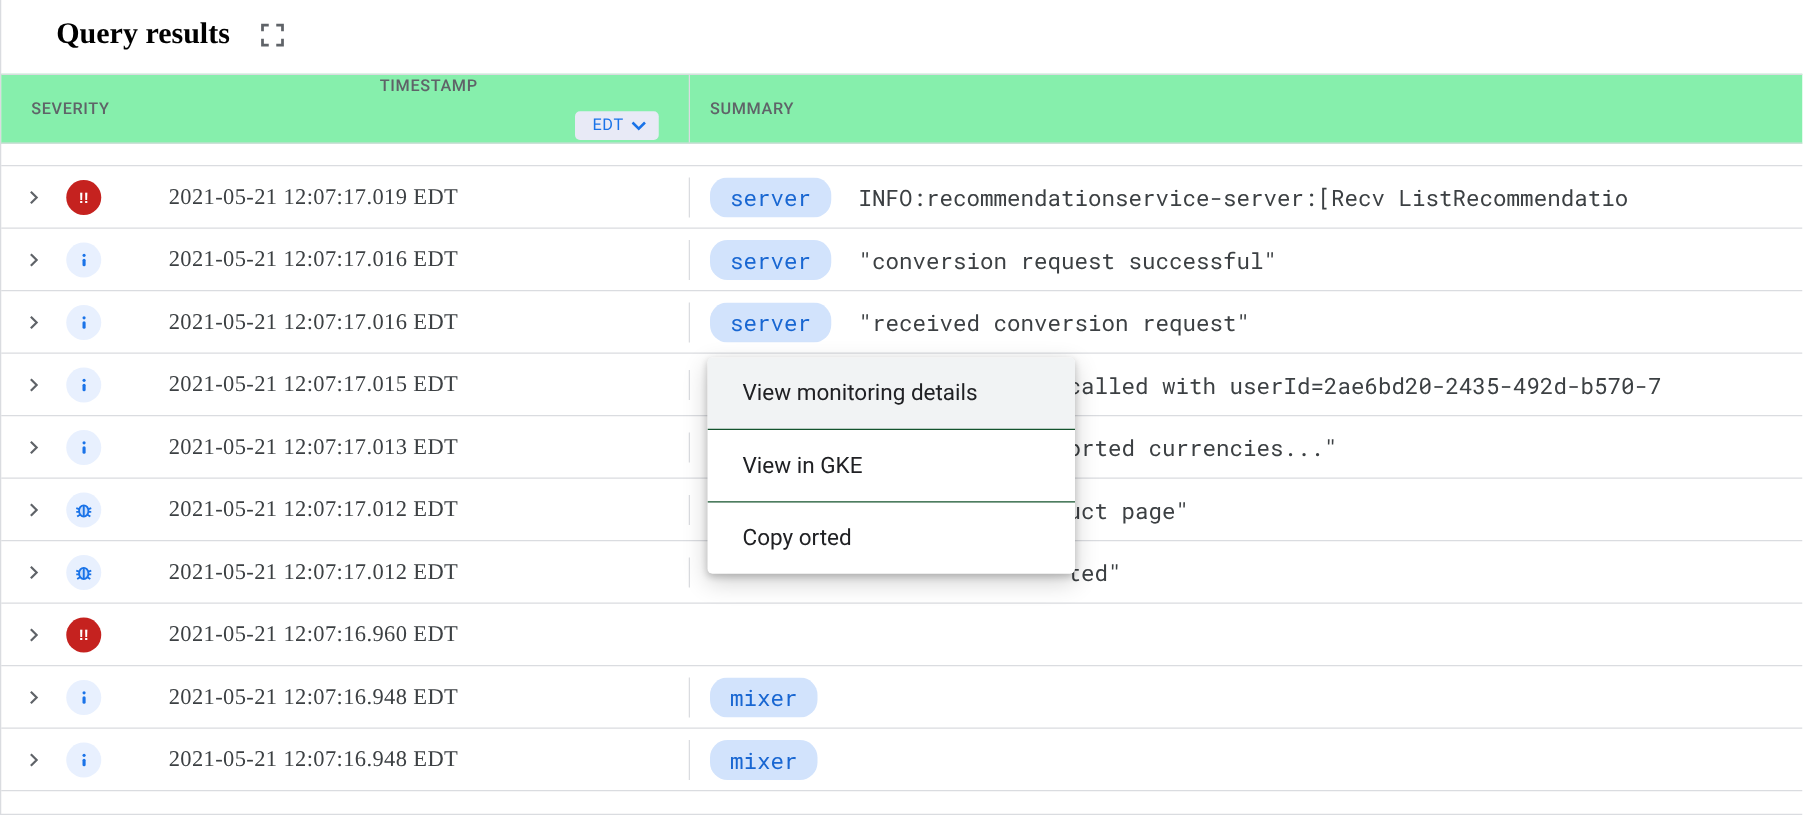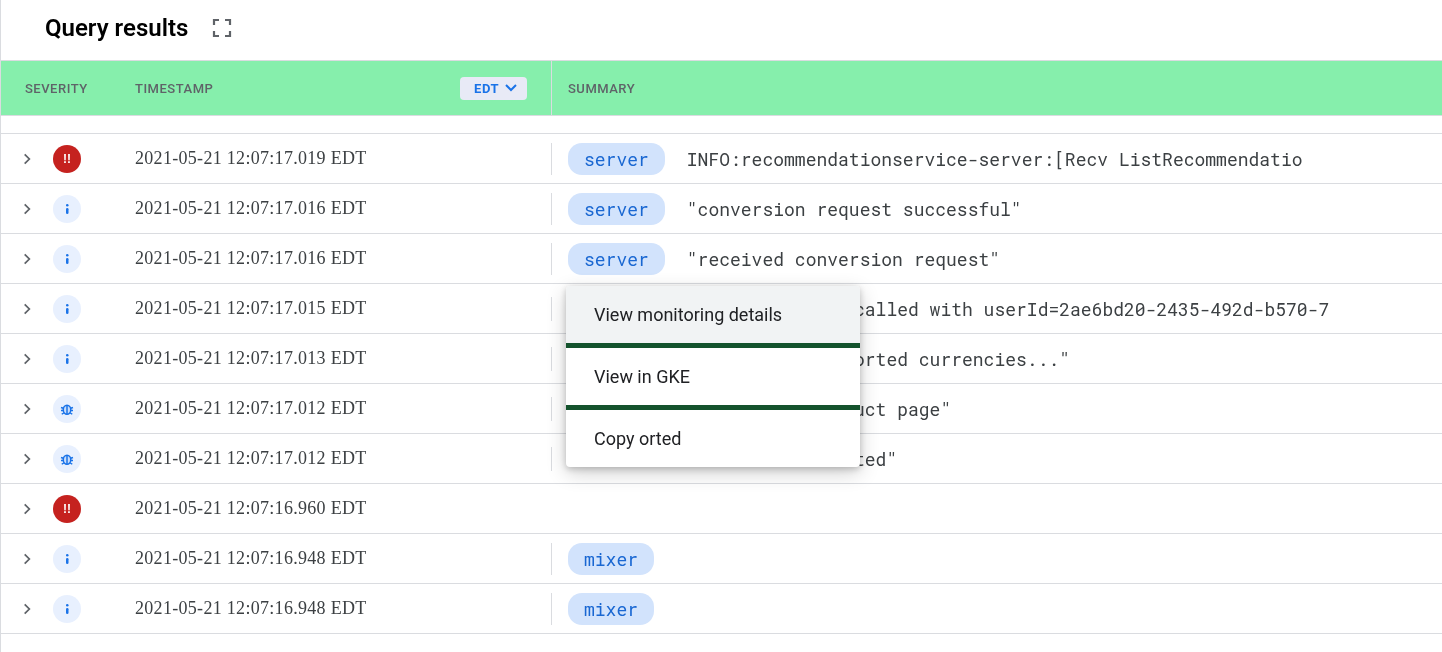--- a/index.html
+++ b/index.html
@@ -13,20 +13,21 @@
     .panel {
       border: 1px solid #dadce0;
       border-top: none;
       border-right: none;
     }
     .title-row {
       display: flex;
       align-items: center;
       padding: 14px 24px 18px 44px;
       gap: 22px;
+      font-family: Liberation Serif, serif;
     }
     .title-text {
       font-size: 24px;
       font-weight: 600;
       letter-spacing: 0;
       color: #000;
     }
     .expand-icon {
       width: 24px;
       height: 24px;
@@ -52,33 +53,34 @@
       padding-left: 24px;
       flex-shrink: 0;
     }
     .col-timestamp {
       width: 432px;
       padding-left: 16px;
       display: flex;
       align-items: center;
       gap: 12px;
       flex-shrink: 0;
+      flex-direction: column;
     }
     .col-summary {
       flex: 1;
       padding-left: 16px;
       border-left: 1px solid #dadce0;
       height: 100%;
       display: flex;
       align-items: center;
     }
     .tz-chip {
       background: #e8eaf6;
       color: #1a73e8;
-      font-weight: 700;
+      font-weight: 400;
       border-radius: 4px;
       padding: 4px 10px 4px 14px;
       display: flex;
       align-items: center;
       gap: 6px;
       cursor: pointer;
       margin-left: auto;
       margin-right: 24px;
     }
     .log-row {
@@ -157,21 +159,21 @@
       border-radius: 4px;
       box-shadow: 0 2px 6px rgba(0,0,0,0.2), 0 6px 20px rgba(0,0,0,0.19);
       z-index: 100;
       overflow: hidden;
     }
     .menu-item {
       padding: 18px 28px;
       font-size: 18px;
       color: #202124;
       cursor: pointer;
-      border-bottom: 5px solid #14532d;
+      border-bottom: 1px solid #14532d;
     }
     .menu-item:last-child { border-bottom: none; }
     .menu-item.highlight { background: #f1f3f4; }
     .summary-text { overflow: hidden; text-overflow: clip; }
   </style>
 </head>
 <body>
 
 <div class="panel">
 

